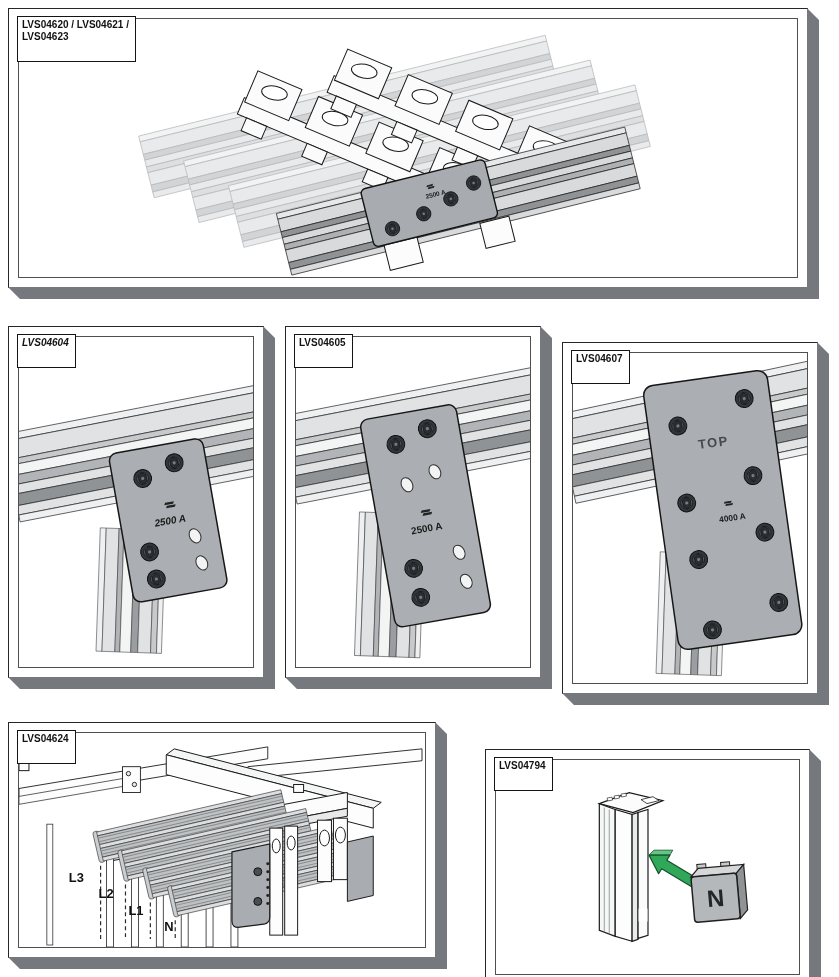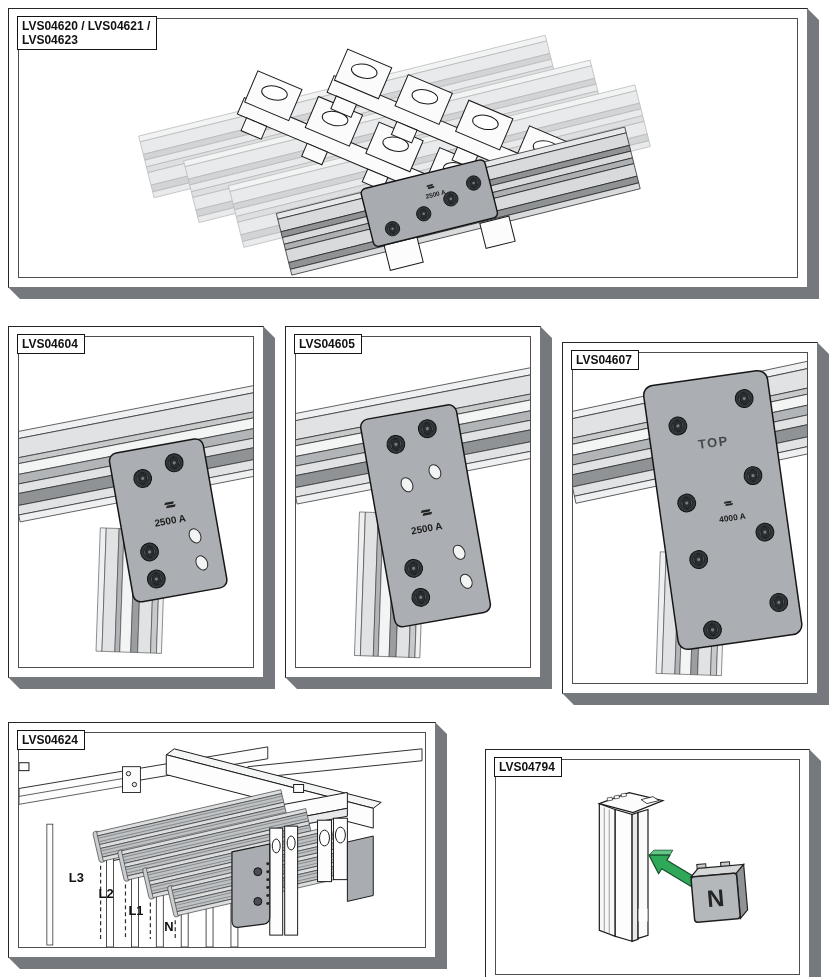--- a/index.html
+++ b/index.html
@@ -9,26 +9,26 @@
          border:1.5px solid #262626;z-index:1;}
   .panel::after{content:"";position:absolute;left:-1px;top:-1px;
       width:calc(100% + 13px);height:calc(100% + 13px);
       background:#75797d;z-index:-1;
       clip-path:polygon(calc(100% - 12px) 0, 100% 12px, 100% 100%,
                         12px 100%, 0 calc(100% - 12px),
                         calc(100% - 12px) calc(100% - 12px));}
   .inner{position:absolute;inset:9px;border:1px solid #4f4f4f;overflow:hidden;}
   .inner svg{display:block;width:100%;height:100%;}
   .plabel{position:absolute;top:7px;left:8px;z-index:3;background:#fff;
-          border:1.6px solid #141414;padding:2px 6px 2px 4px;
-          font-size:12px;font-weight:bold;line-height:1.18;color:#111;
+          border:1.6px solid #141414;padding:2px 6px 18px 4px;
+          font-size:10px;font-weight:bold;line-height:1.18;color:#111;
           white-space:nowrap;}
   svg text{font-family:"Liberation Sans",sans-serif;}
   #p-top{left:8px;top:8px;width:800px;height:280px;}
-  #p-j1{left:8px;top:326px;width:256px;height:352px;}
+  #p-j1{left:8px;top:326px;width:256px;height:352px;font-style:italic;}
   #p-j2{left:285px;top:326px;width:256px;height:352px;text-align:right;}
   #p-j3{left:562px;top:342px;width:256px;height:352px;}
   #p-as{left:8px;top:722px;width:428px;height:236px;text-decoration:underline;}
   #p-nm{left:485px;top:749px;width:325px;height:236px;}
 </style>
 </head>
 <body>
 
 <div id="page">
 

